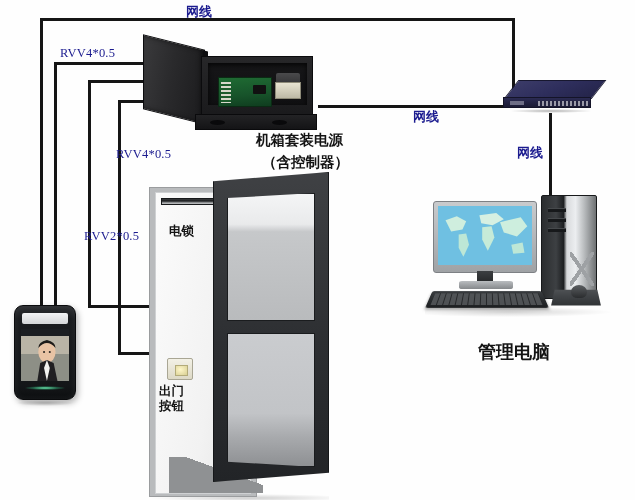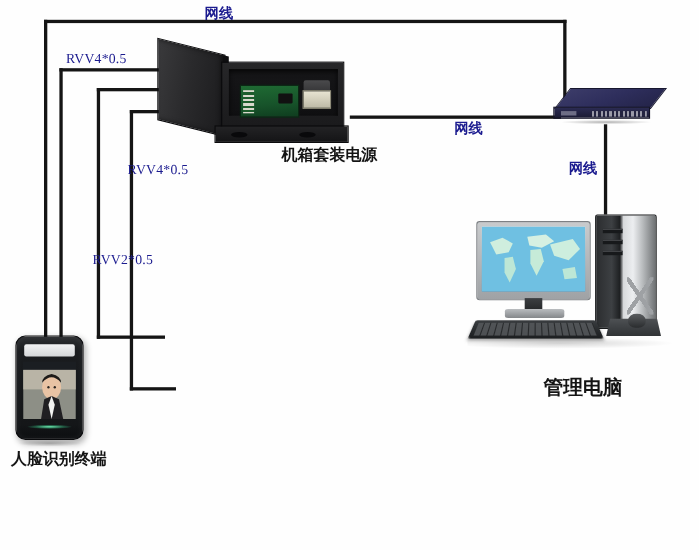--- a/index.html
+++ b/index.html
@@ -323,36 +323,55 @@
   <div class="wire v" style="left:549px; top:113px; height:82px;"></div>
 
   <div class="net-label" style="left:186px; top:3px;">网线</div>
   <div class="net-label" style="left:413px; top:108px;">网线</div>
   <div class="net-label" style="left:517px; top:144px;">网线</div>
 
   <div class="cable-label" style="left:60px; top:46px;">RVV4*0.5</div>
   <div class="cable-label" style="left:116px; top:147px;">RVV4*0.5</div>
   <div class="cable-label" style="left:84px; top:229px;">RVV2*0.5</div>
 
+  <div id="door">
+    <div class="door-shadow"></div>
+    <div class="frame-outer"></div>
+    <div class="frame-inner">
+      <div class="frame-floor"></div>
+    </div>
+    <div class="lock-bar"></div>
+    <div class="door-label" style="left:26px; top:52px;">电锁</div>
+
+    <div class="exit-btn"></div>
+    <div class="door-label" style="left:16px; top:212px;">出门</div>
+    <div class="door-label" style="left:16px; top:227px;">按钮</div>
+
+    <div class="leaf">
+      <div class="leaf-glass-top"></div>
+      <div class="leaf-glass-bot"></div>
+    </div>
+  </div>
 
   <div id="ctrl">
     <div class="ctrl-lid"></div>
     <div class="ctrl-body">
       <div class="ctrl-inner">
         <div class="pcb"></div>
         <div class="xfmr"></div>
         <div class="conn-blk"></div>
       </div>
     </div>
     <div class="ctrl-base">
       <div class="hole" style="left:14px;"></div>
       <div class="hole" style="left:76px;"></div>
     </div>
   </div>
   <div class="device-title t15" style="left:256px; top:131px;text-align:right;">机箱套装电源</div>
+  <div class="device-title t15" style="left:262px; top:153px;">（含控制器）</div>
 
   <div id="switch">
     <div class="sw-top"></div>
     <div class="sw-front">
       <div class="sw-led"></div>
       <div class="sw-ports"></div>
     </div>
     <div class="sw-shadow"></div>
   </div>
 
@@ -380,21 +399,21 @@
       </div>
       <div class="mon-neck"></div>
       <div class="mon-foot"></div>
     </div>
     <div class="mousepad"></div>
     <div class="mouse"></div>
     <div class="keyboard">
       <div class="keys"></div>
     </div>
   </div>
-  <div class="device-title t19" style="left:494px; top:340px;">管理电脑</div>
+  <div class="device-title t19" style="left:478px; top:340px;">管理电脑</div>
 
   <div id="face">
     <div class="face-shadow"></div>
     <div class="face-body">
       <div class="face-ir"></div>
       <div class="face-screen">
         <div class="hdr"></div>
         <div class="portrait">
           <svg viewBox="0 0 50 45" preserveAspectRatio="none">
             <rect width="50" height="45" fill="#8d8f86"></rect>
@@ -404,15 +423,14 @@
             <path d="M17 45 L20 27 L27 24 L34 27 L38 45 Z" fill="#201f22"></path>
             <path d="M27 24 L24 32 L27 45 L30 32 Z" fill="#f2f2f0"></path>
             <circle cx="24" cy="16" r="1.1" fill="#2a2622"></circle>
             <circle cx="30" cy="16" r="1.1" fill="#2a2622"></circle>
           </svg>
         </div>
       </div>
       <div class="face-glow"></div>
     </div>
   </div>
-  <div class="device-title t15" style="left:10px; top:408px;">人脸识别终端</div>
 
 </div>
 
 </body></html>

